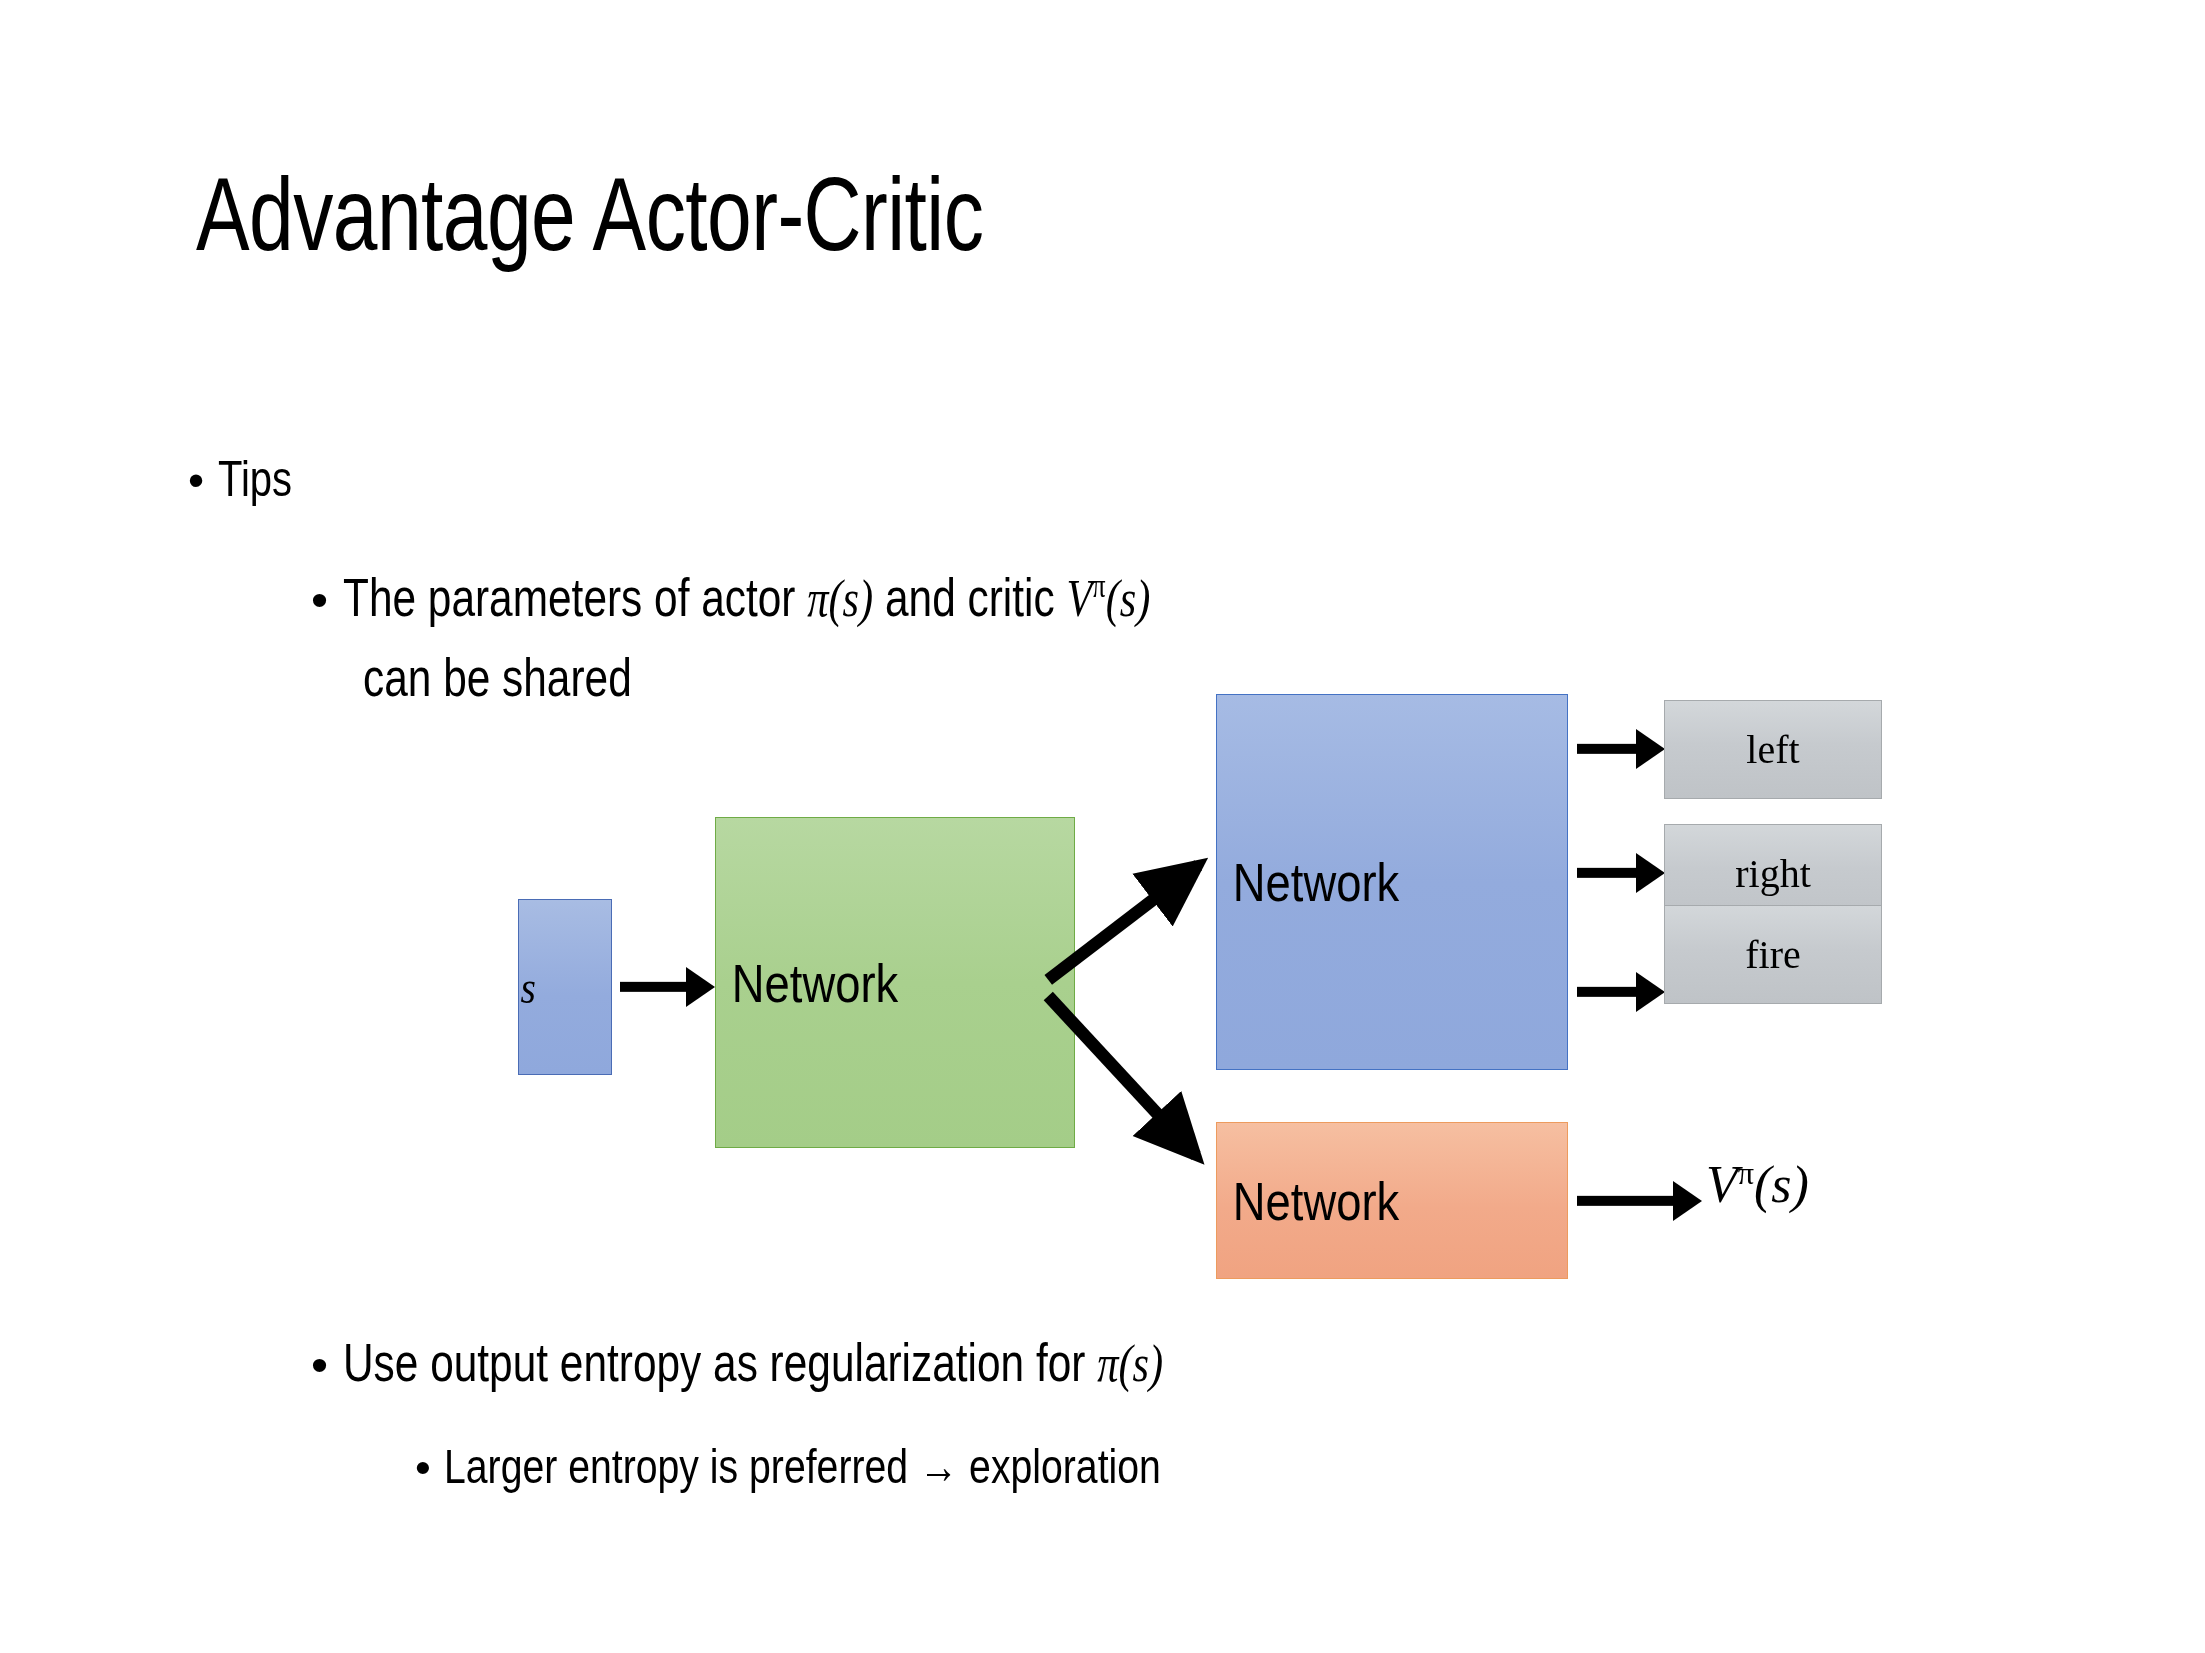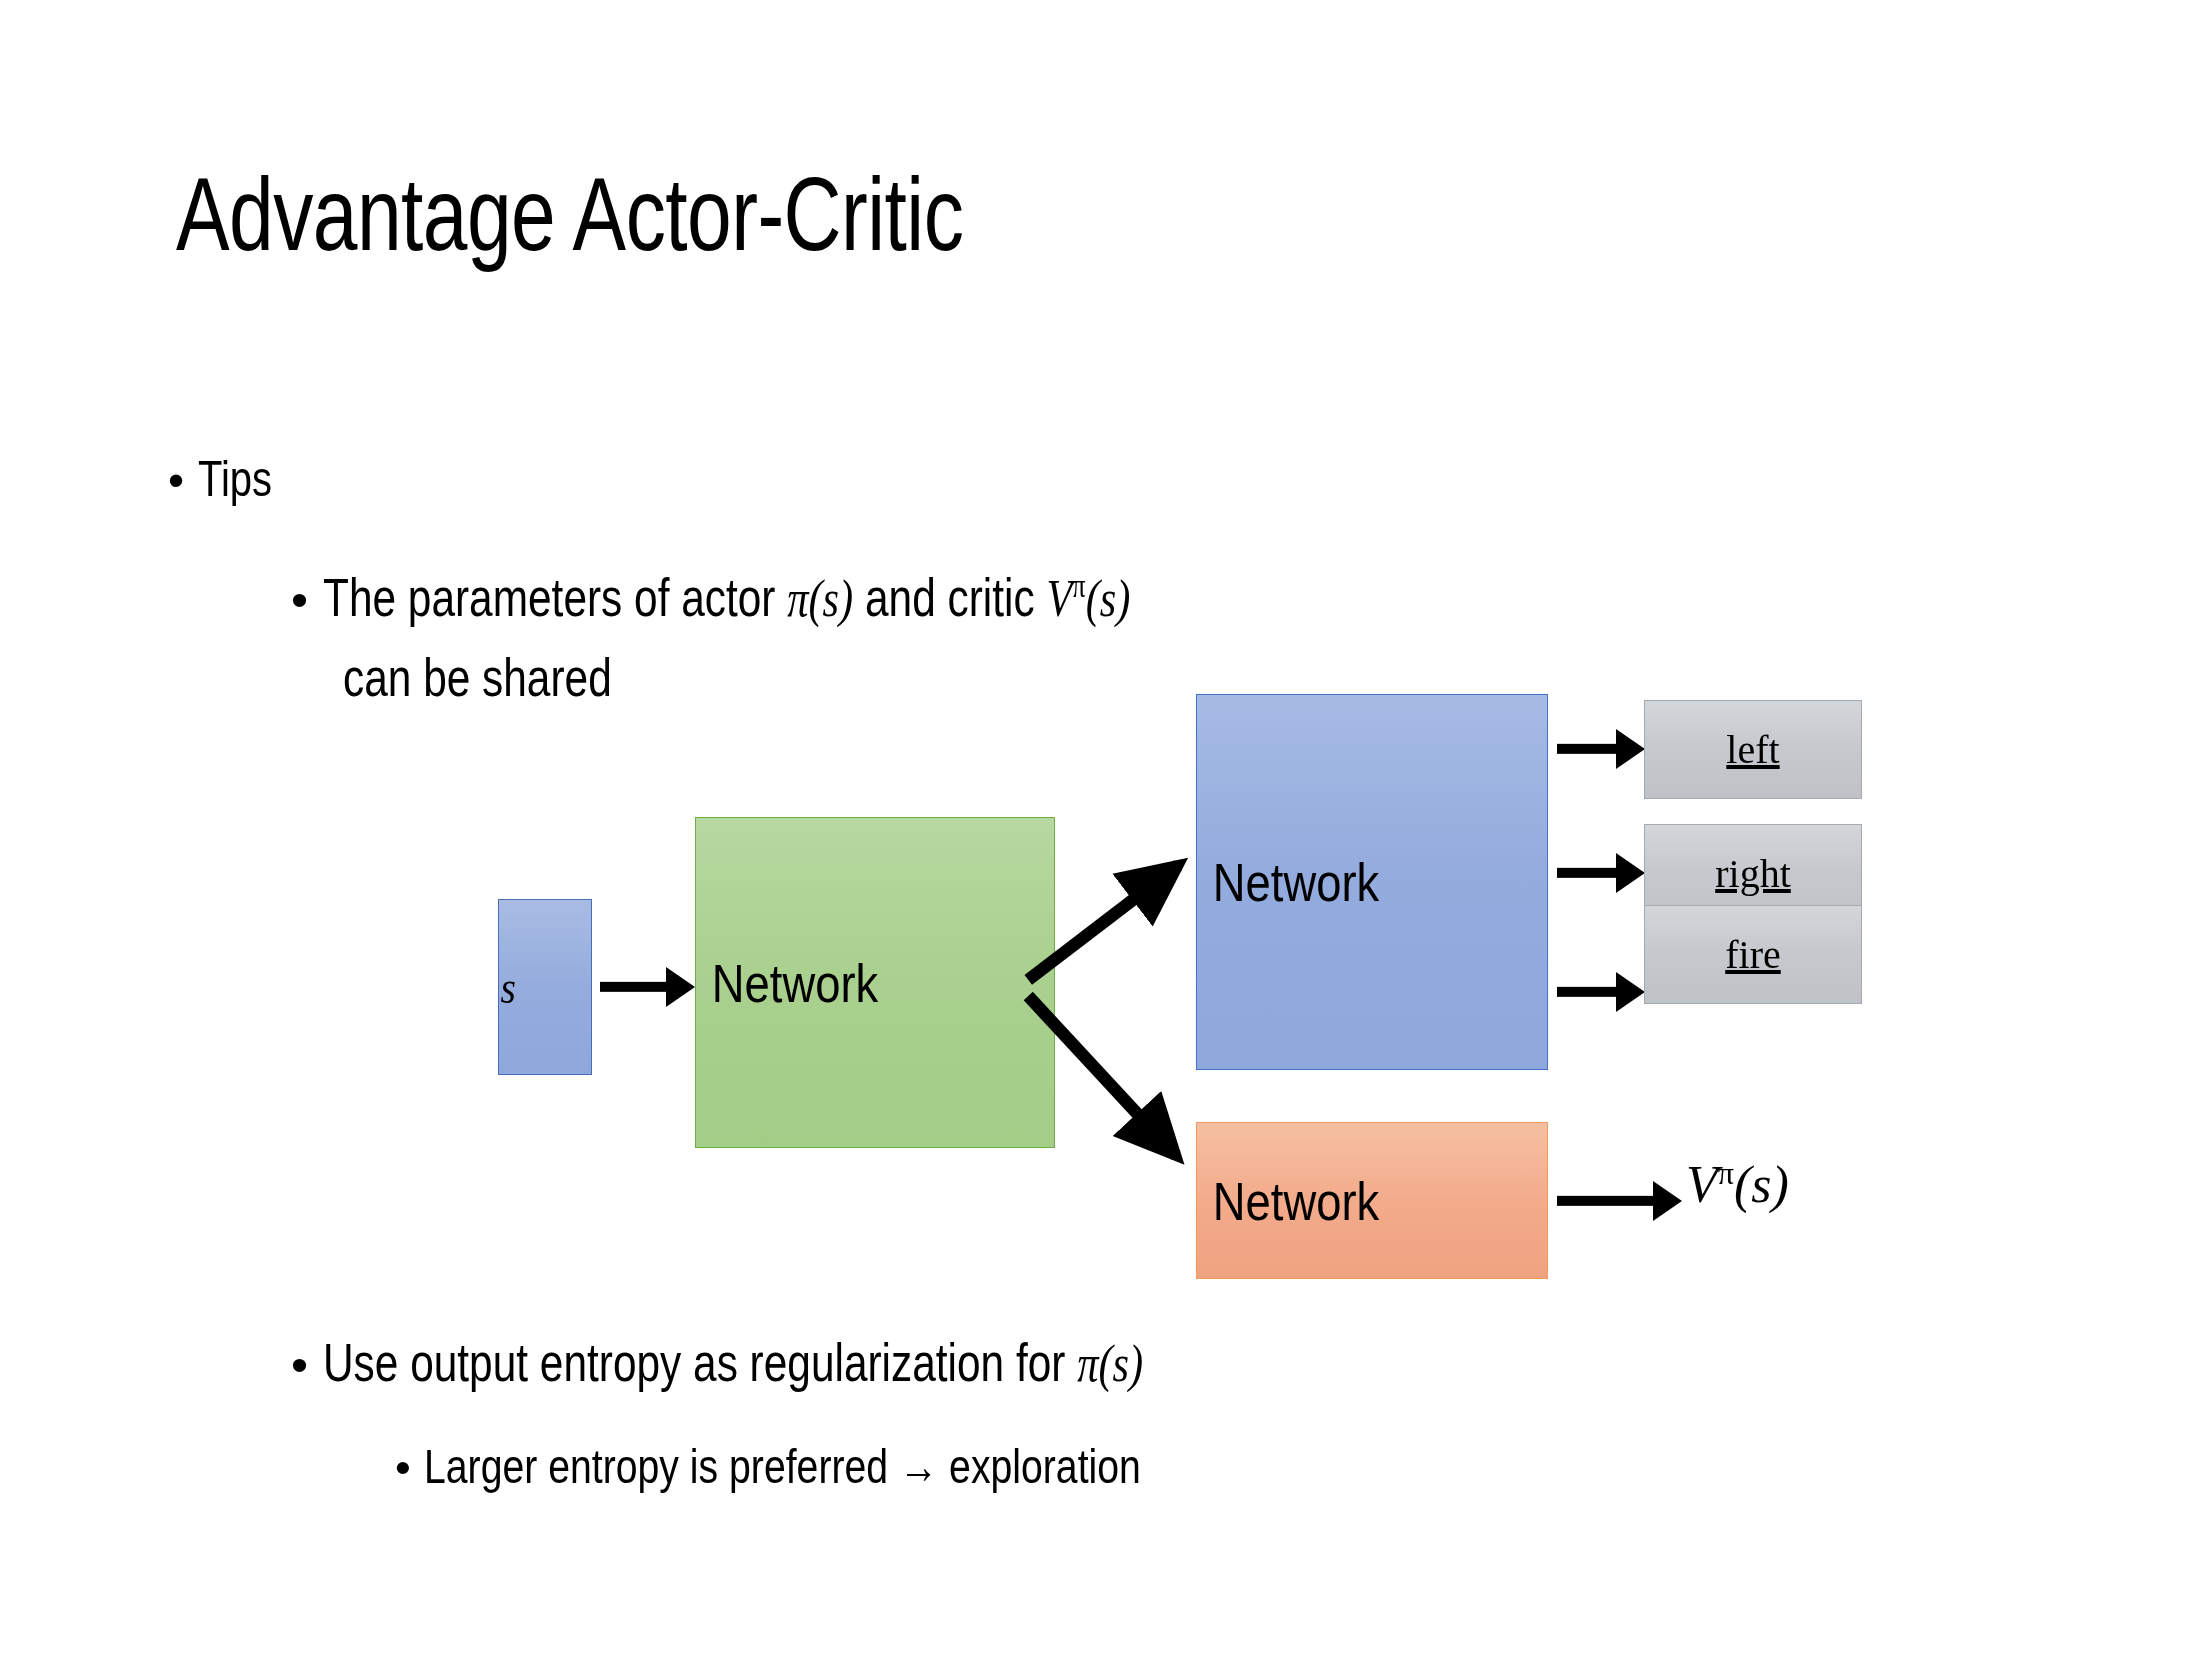--- a/index.html
+++ b/index.html
@@ -10,20 +10,21 @@
   body {
     font-family: "Liberation Sans", sans-serif;
     color: #000000;
   }
   #slide {
     position: relative;
     width: 2024px;
     height: 1654px;
     background: #ffffff;
     overflow: hidden;
+    margin-left: 20px;
   }
 
   
   #title {
     position: absolute;
     left: 176px;
     top: 163px;
     width: 1838px;
     font-size: 103px;
     line-height: 1.0;
@@ -113,21 +114,20 @@
     position: absolute;
     box-sizing: border-box;
     display: flex;
     align-items: center;
     justify-content: center;
     background: linear-gradient(180deg, #d3d7da 0%, #c6cace 45%, #bfc3c7 100%);
     border: 1.5px solid #a6aaad;
     font-family: "Liberation Serif", serif;
     font-size: 40px;
     color: #000;
-    text-decoration: underline;
   }
   #out-left  { left: 1644px; top: 700px;  width: 218px; height: 99px; }
   #out-right { left: 1644px; top: 824px; width: 218px; height: 99px; text-align: center; }
   #out-fire  { left: 1644px; top: 905px; width: 218px; height: 99px; }
 
   
   .arrow-h {
     position: absolute;
     height: 0;
   }

